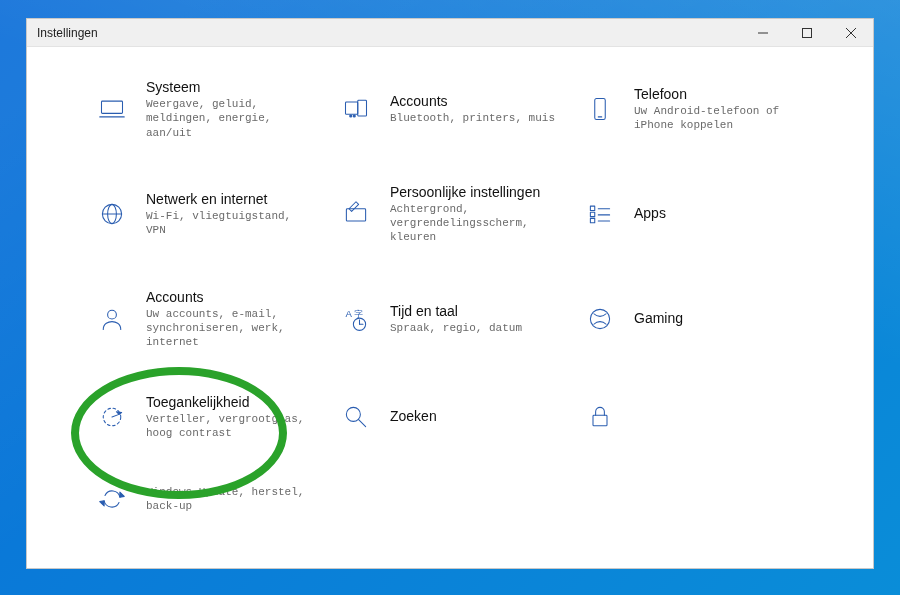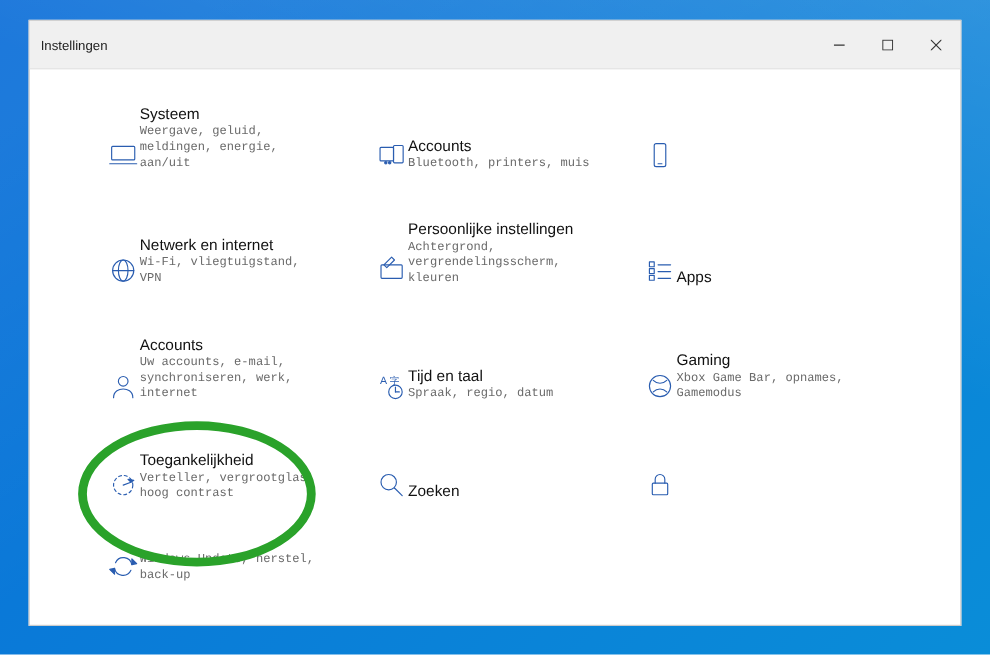--- a/index.html
+++ b/index.html
@@ -18,21 +18,21 @@
     pointer-events:none;
   }
   .win {
     position: absolute;
     left: 26px; top: 18px; right: 26px; bottom: 26px;
     background: #fff;
     border: 1px solid #c8c8c8;
     display: flex; flex-direction: column;
   }
   .titlebar {
-    height: 44px;
+    height: 28px;
     display:flex; align-items:center;
     padding-left: 10px;
     font-size: 12px;
     color:#222;
     background:#f0f0f0;
     border-bottom:1px solid #e3e3e3;
     position:relative;
   }
   .win-controls {
     position:absolute; right:0; top:0; height:100%;
@@ -51,22 +51,22 @@
     position:relative;
   }
   .grid {
     display:grid;
     grid-template-columns: repeat(3, 1fr);
     column-gap: 26px;
     row-gap: 44px;
   }
   .tile {
     display:flex;
-    align-items:flex-end;
-    gap: 0;
+    align-items:center;
+    gap: 19px;
     cursor:pointer;
   }
   .ico {
     width:30px; height:30px; flex:0 0 30px;
     display:flex; align-items:center; justify-content:center;
     color:#2a5db0;
   }
   .ico svg { width:28px; height:28px; stroke:#2a5db0; stroke-width:1.2; fill:none; stroke-linecap:round; stroke-linejoin:round;}
   .txt h3 {
     font-size: 14px;
@@ -148,20 +148,24 @@
         </div>
       </div>
 
       <div class="tile">
         <span class="ico">
           <svg viewBox="0 0 32 32">
               <rect x="10" y="4" width="12" height="24" rx="2"></rect>
               <line x1="14" y1="25" x2="18" y2="25"></line>
             </svg>
         </span>
+        <div class="txt">
+          <h3>Telefoon</h3>
+          <div class="sub">Uw Android-telefoon of iPhone koppelen</div>
+        </div>
       </div>
 
       <div class="tile">
         <span class="ico">
           <svg viewBox="0 0 32 32">
               <circle cx="16" cy="16" r="11"></circle>
               <ellipse cx="16" cy="16" rx="5" ry="11"></ellipse>
               <line x1="5" y1="16" x2="27" y2="16"></line>
             </svg>
         </span>
@@ -232,21 +236,20 @@
       <div class="tile">
         <span class="ico">
           <svg viewBox="0 0 32 32">
               <circle cx="16" cy="16" r="11"></circle>
               <path d="M9 10 C13 14 19 14 23 10"></path>
               <path d="M9 22 C13 18 19 18 23 22"></path>
             </svg>
         </span>
         <div class="txt">
           <h3>Gaming</h3>
-          <div class="sub">Xbox Game Bar, opnames, Gamemodus</div>
         </div>
       </div>
 
       <div class="tile">
         <span class="ico">
           <svg viewBox="0 0 32 32">
               <circle cx="16" cy="16" r="10" stroke-dasharray="3 3"></circle>
               <path d="M16 16 L24 13"></path>
               <polygon points="24,13 21,10 27,11" fill="#2a5db0"></polygon>
             </svg>

